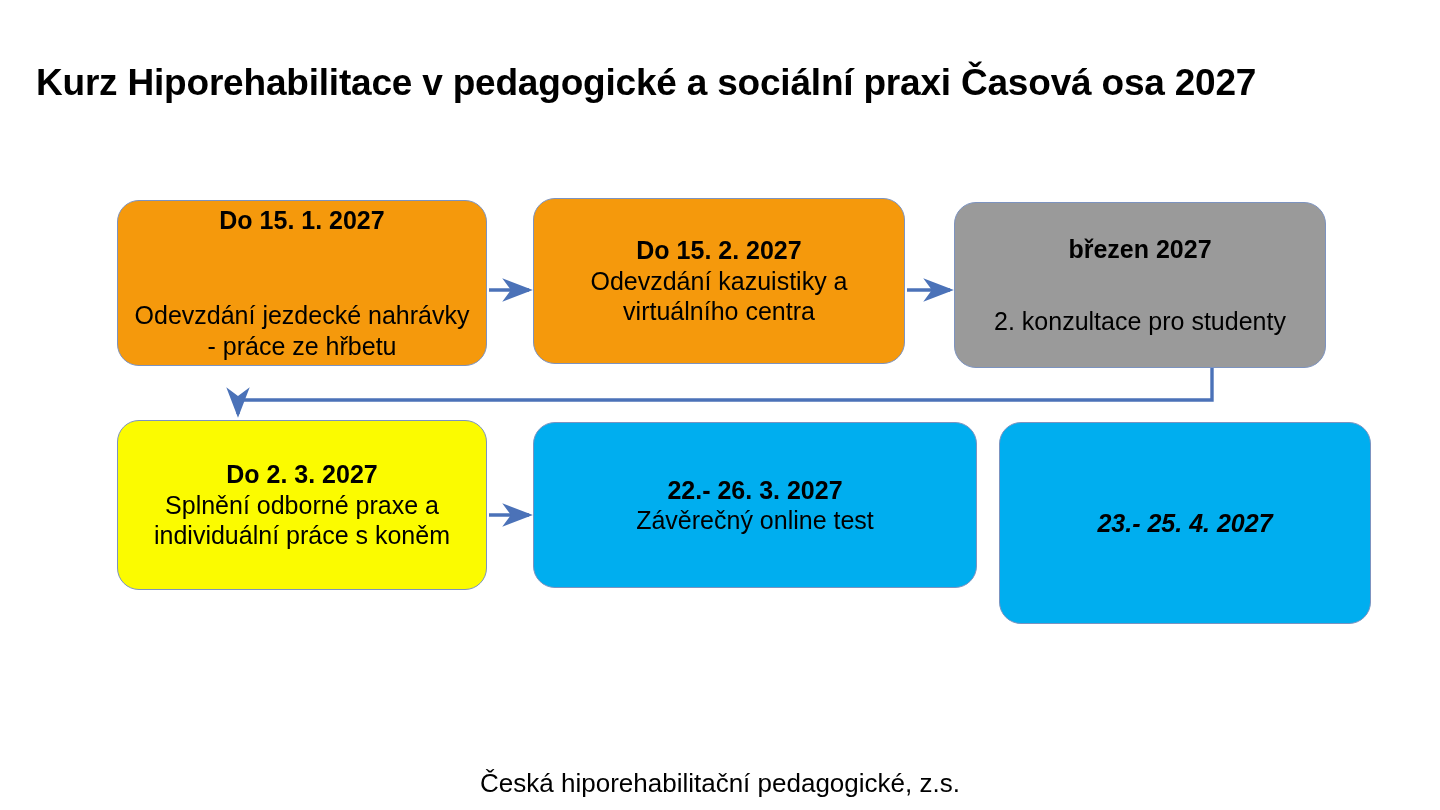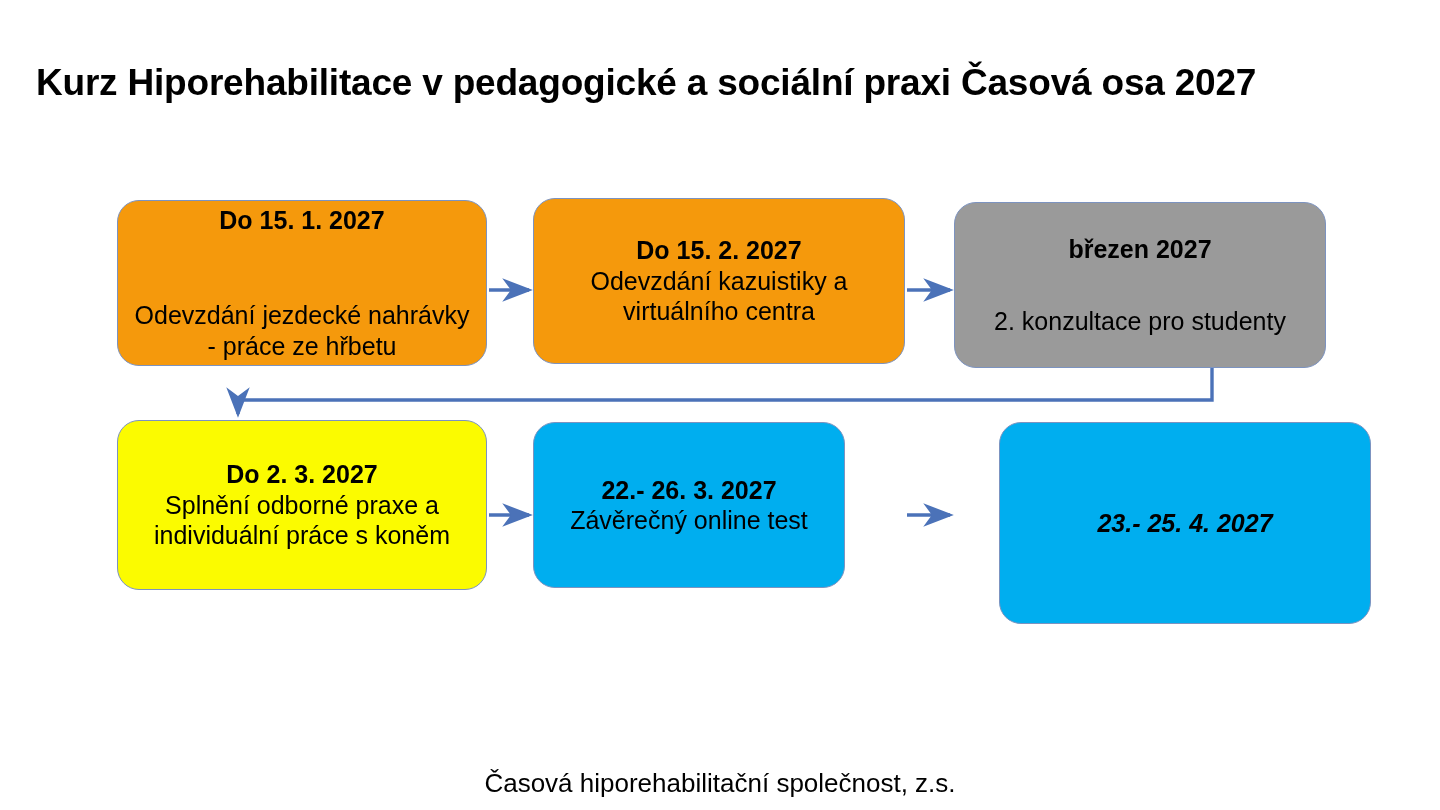--- a/index.html
+++ b/index.html
@@ -80,21 +80,21 @@
   .node.gray   { background: #9A9A9A; }
   .node.yellow { background: #FBFB00; }
   .node.cyan   { background: #00AEEF; }
 
   
   #node-1 { left: 117px; top: 200px; width: 370px; height: 166px; justify-content: space-between; }
   #node-2 { left: 533px; top: 198px; width: 372px; height: 166px; }
   #node-3 { left: 954px; top: 202px; width: 372px; height: 166px; gap: 41px; }
   
   #node-4 { left: 117px; top: 420px; width: 370px; height: 170px; }
-  #node-5 { left: 533px; top: 422px; width: 312px; height: 166px; text-align: right; }
+  #node-5 { left: 533px; top: 422px; width: 444px; height: 166px; text-align: right; }
   #node-6 { left: 999px; top: 422px; width: 372px; height: 202px; font-style: italic; }
 
   
   #footer-note {
     position: absolute;
     left: 0;
     top: 768px;
     width: 1440px;
     text-align: center;
     font-size: 26px;
@@ -151,15 +151,15 @@
 
   <div class="node cyan" id="node-5">
     <span class="node-date">22.- 26. 3. 2027</span>
     <span class="node-desc">Závěrečný online test</span>
   </div>
 
   <div class="node cyan" id="node-6">
     <span class="node-date">23.- 25. 4. 2027</span>
   </div>
 
-  <div id="footer-note">Časová hiporehabilitační společnost, z.s.</div>
+  <div id="footer-note">Česká hiporehabilitační pedagogické, z.s.</div>
 
 </div>
 
 </body></html>

